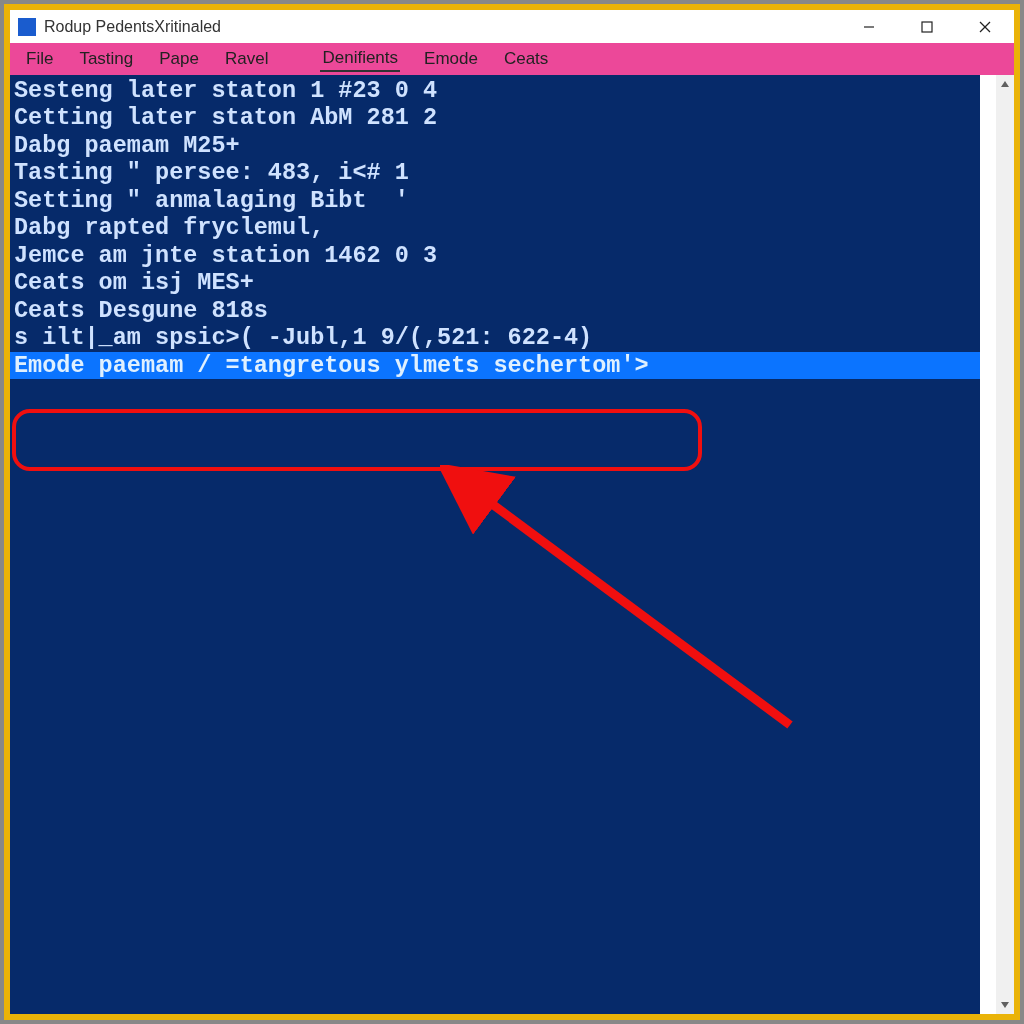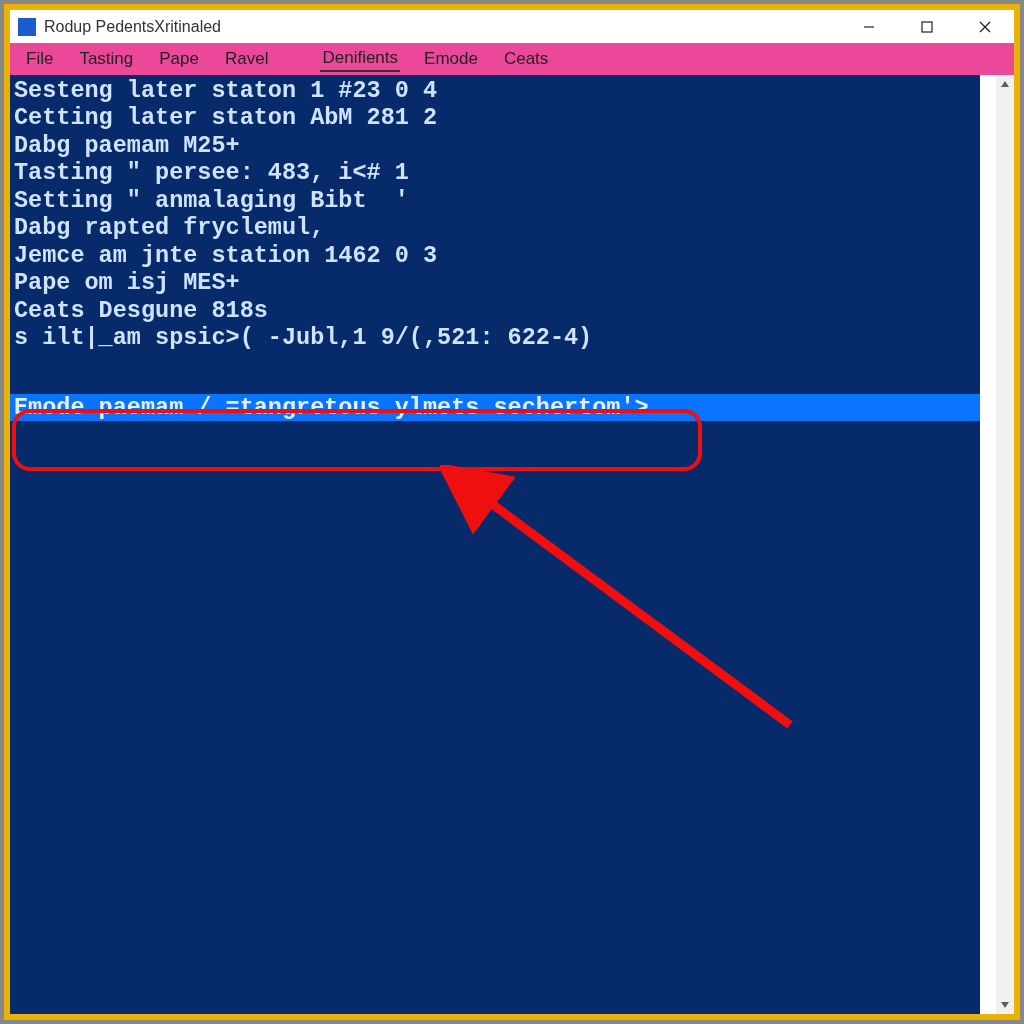--- a/index.html
+++ b/index.html
@@ -68,21 +68,20 @@
   font-weight: 600;
   line-height: 1.17;
   padding: 2px 0 0 0;
   position: relative;
   overflow: hidden;
 }
 .terminal .line { padding-left: 4px; white-space: pre; }
 .terminal .line.highlighted {
   background: #0b74ff;
   color: #dff0ff;
-  margin-top: 42px;
 }
 .annotation-box {
   position: absolute;
   border: 4px solid #f00f0f;
   border-radius: 18px;
   pointer-events: none;
 }
 .arrow {
   position: absolute;
   pointer-events: none;
@@ -143,21 +142,21 @@
   <div class="content-row">
     <div class="terminal">
       <div class="line">Sesteng later staton 1 #23 0 4</div>
       <div class="line">Cetting later staton AbM 281 2</div>
       <div class="line">Dabg paemam M25+</div>
       <div class="line">Tasting " persee: 483, i&lt;# 1</div>
       <div class="line">Setting " anmalaging Bibt  '</div>
       <div class="line">Dabg rapted fryclemul,</div>
       <div class="line"></div>
       <div class="line">Jemce am jnte station 1462 0 3</div>
-      <div class="line">Pape om isj MES+</div>
+      <div class="line">Ceats om isj MES+</div>
       <div class="line">Ceats Desgune 818s</div>
       <div class="line">s ilt|_am spsic&gt;( -Jubl,1 9/(,521: 622-4)</div>
       <div class="line highlighted">Emode paemam / =tangretous ylmets sechertom'&gt;</div>
 
       <div class="annotation-box" style="left:2px; top:334px; width:690px; height:62px;"></div>
 
       <svg class="arrow" style="left:430px; top:390px;" width="370" height="280">
         <defs>
           <marker id="ah" markerWidth="10" markerHeight="10" refX="2" refY="4" orient="auto">
             <path d="M0,0 L8,4 L0,8 Z" fill="#f00f0f"></path>

